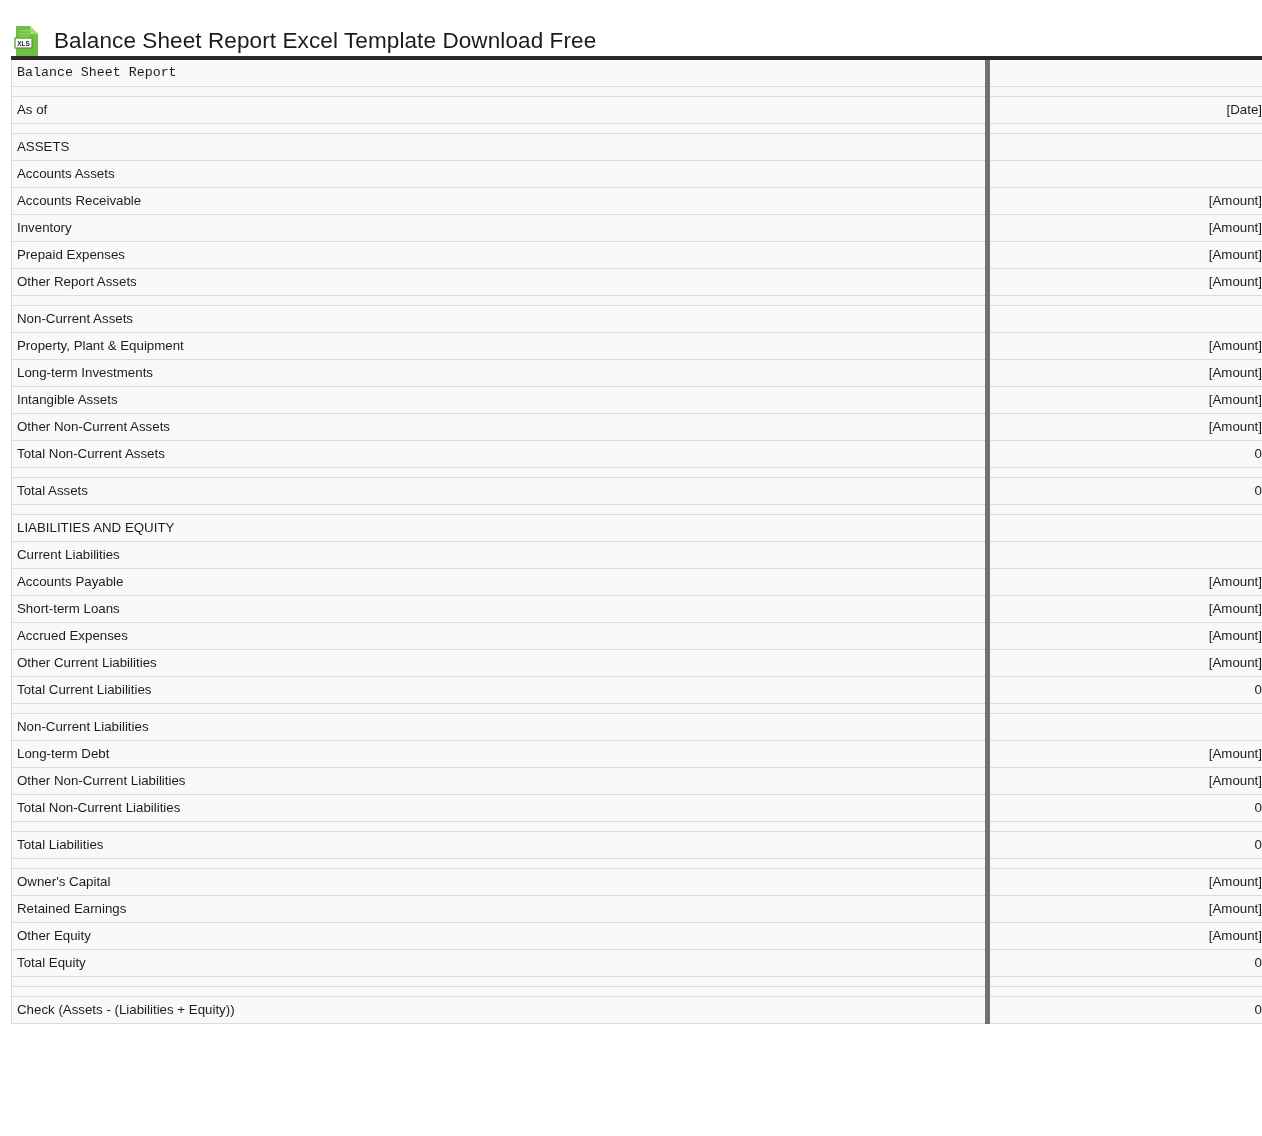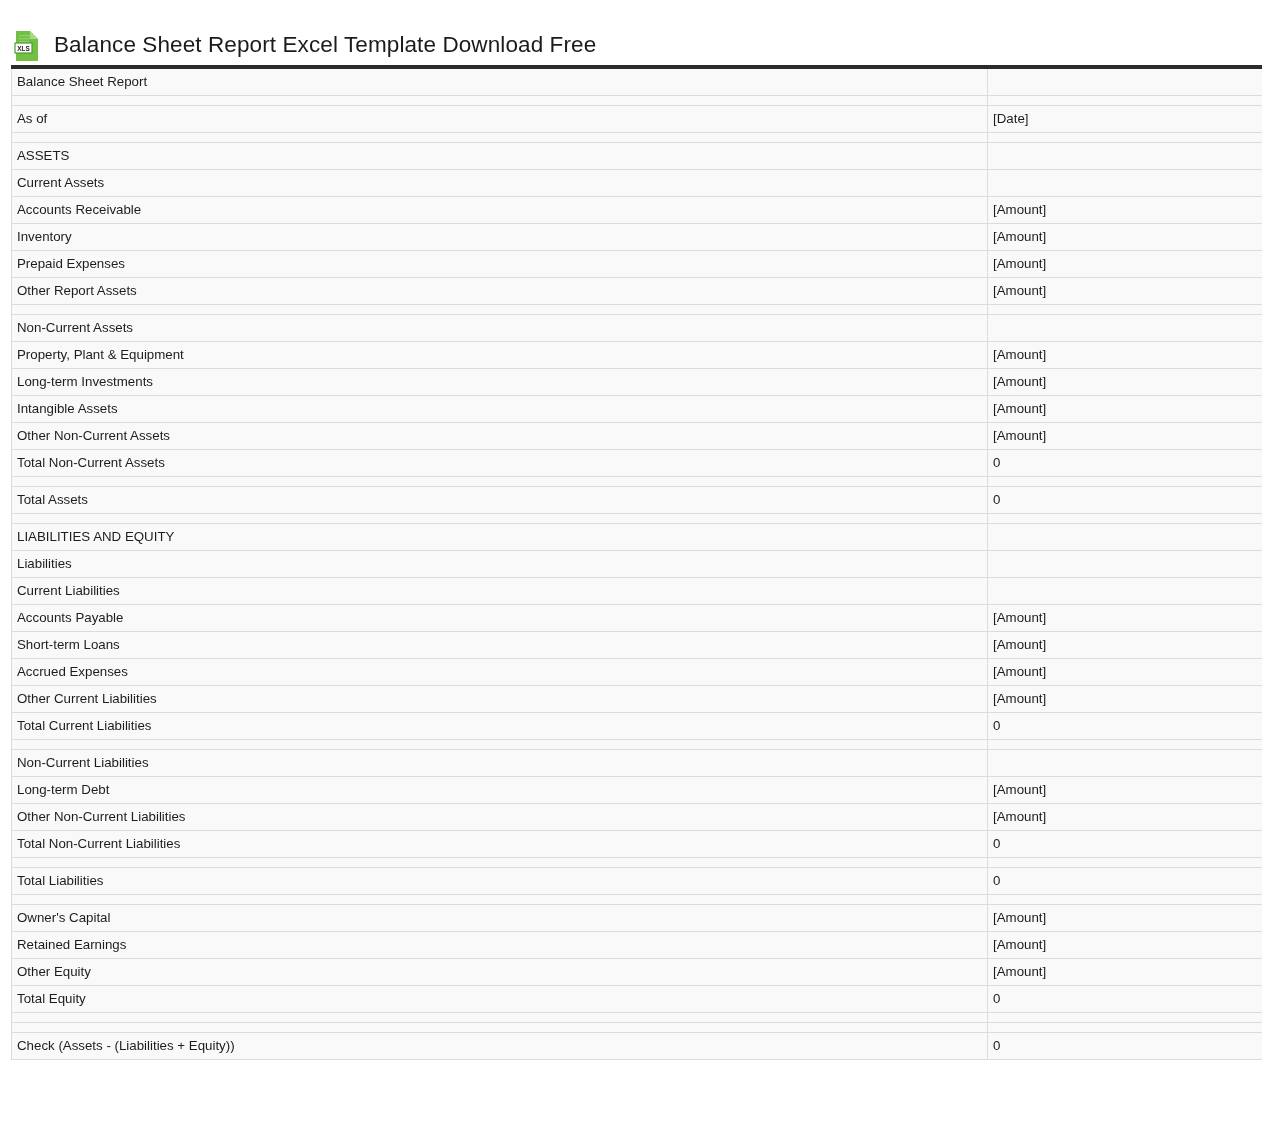--- a/index.html
+++ b/index.html
@@ -15,21 +15,21 @@
     color: #1a1a1a;
     overflow: hidden;
   }
 
   
   .page-header {
     display: flex;
     align-items: center;
     gap: 14px;
     padding: 26px 0 0 14px;
-    height: 65px;
+    height: 56px;
     box-sizing: border-box;
   }
 
   .xls-icon {
     width: 26px;
     height: 32px;
     position: relative;
     flex: 0 0 auto;
   }
 
@@ -69,30 +69,32 @@
     padding: 0 0 0 5px;
     height: 26px;
     line-height: 26px;
     vertical-align: middle;
     white-space: nowrap;
     overflow: hidden;
   }
 
   table.sheet tr:first-child td {
     border-top: none;
+    font-family: Liberation Mono, monospace;
   }
 
   table.sheet tr.spacer td {
     height: 9px;
     line-height: 9px;
     padding: 0;
   }
 
   table.sheet td.value {
-    border-left: 1px solid #737373;
+    border-left: 5px solid #737373;
+    text-align: right;
   }
 </style>
 </head>
 <body>
 
 <div class="page-header">
   <span class="xls-icon">
     <svg width="26" height="32" viewBox="0 0 26 32" xmlns="http://www.w3.org/2000/svg">
       <path d="M2 1 h14 l8 8 v22 h-22 z" fill="#72bf44"></path>
       <path d="M16 1 l8 8 h-8 z" fill="#a8d98a"></path>
@@ -127,21 +129,21 @@
         </tr>
         <tr class="spacer">
           <td class="label"></td>
           <td class="value"></td>
         </tr>
         <tr class="">
           <td class="label">ASSETS</td>
           <td class="value"></td>
         </tr>
         <tr class="">
-          <td class="label">Current Assets</td>
+          <td class="label">Accounts Assets</td>
           <td class="value"></td>
         </tr>
         <tr class="">
           <td class="label">Accounts Receivable</td>
           <td class="value">[Amount]</td>
         </tr>
         <tr class="">
           <td class="label">Inventory</td>
           <td class="value">[Amount]</td>
         </tr>
@@ -188,24 +190,20 @@
         <tr class="">
           <td class="label">Total Assets</td>
           <td class="value">0</td>
         </tr>
         <tr class="spacer">
           <td class="label"></td>
           <td class="value"></td>
         </tr>
         <tr class="">
           <td class="label">LIABILITIES AND EQUITY</td>
-          <td class="value"></td>
-        </tr>
-        <tr class="">
-          <td class="label">Liabilities</td>
           <td class="value"></td>
         </tr>
         <tr class="">
           <td class="label">Current Liabilities</td>
           <td class="value"></td>
         </tr>
         <tr class="">
           <td class="label">Accounts Payable</td>
           <td class="value">[Amount]</td>
         </tr>

